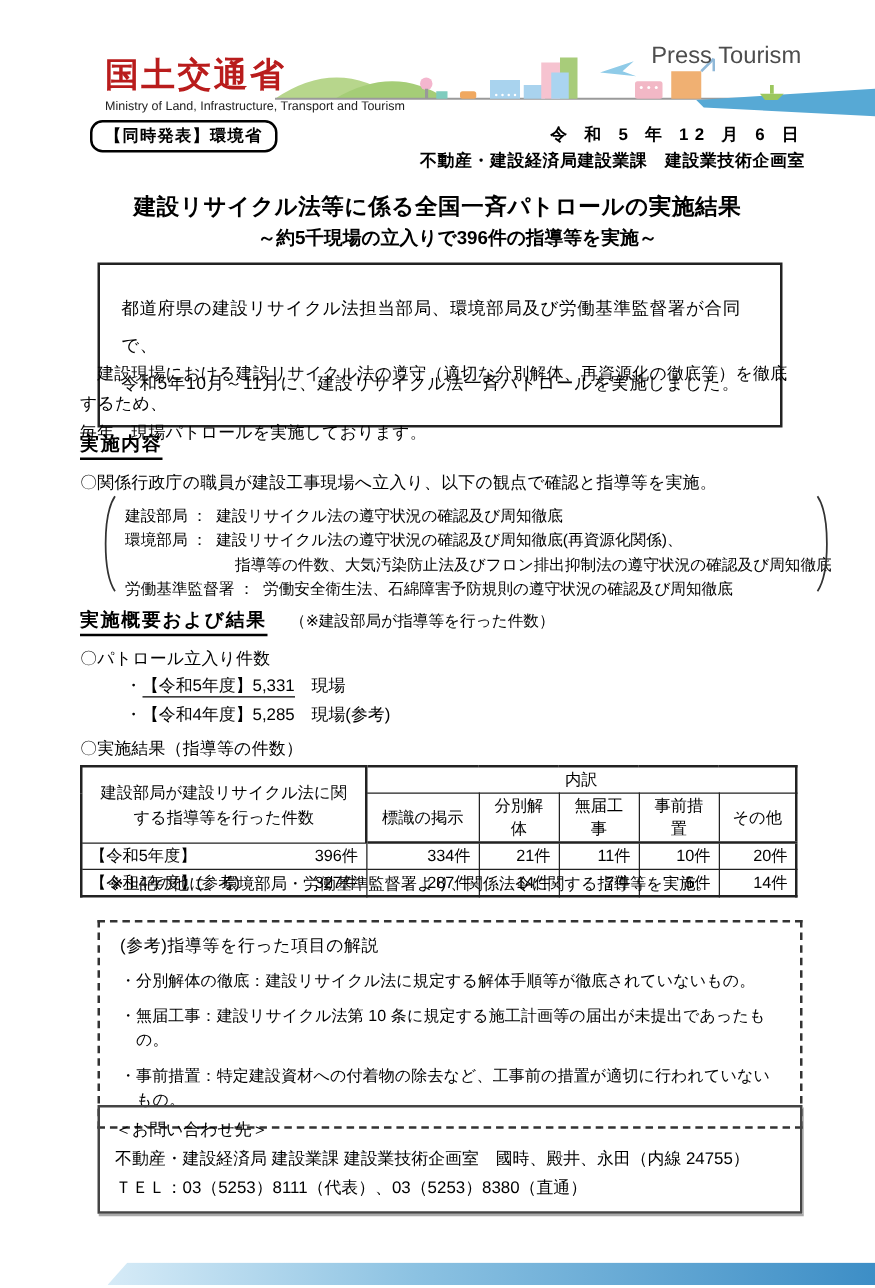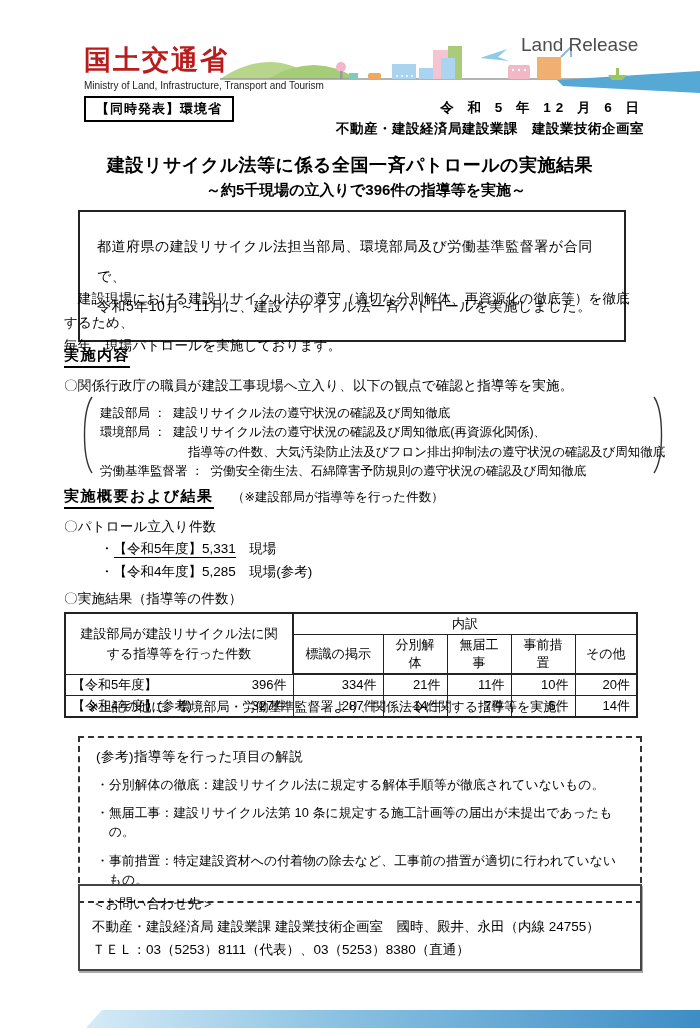--- a/index.html
+++ b/index.html
@@ -94,22 +94,22 @@
     <g>
       <path d="M443,42 L462,42 L457,47 L447,47 Z" fill="#9cc75e"></path>
       <rect x="451" y="35" width="3" height="7" fill="#9cc75e"></rect>
     </g>
   </svg>
 
   <div class="abs" style="left:84px;top:42px;">
     <div class="logo-jp">国土交通省</div>
     <div class="logo-en">Ministry of Land, Infrastructure, Transport and Tourism</div>
   </div>
-  <div class="abs press" style="left:521px;top:34px;">Land Release</div>
-  <div class="abs joint" style="left:84px;top:96px;">【同時発表】環境省</div>
+  <div class="abs press" style="left:521px;top:34px;">Press Tourism</div>
+  <div class="abs joint" style="left:72px;top:96px;border-radius:10px;">【同時発表】環境省</div>
   <div class="abs hdate" style="right:56px;top:99px;">令 和 5 年 12 月 6 日</div>
   <div class="abs hdept" style="right:56px;top:120px;">不動産・建設経済局建設業課　建設業技術企画室</div>
 
   <div class="abs title" style="left:0;top:153px;">建設リサイクル法等に係る全国一斉パトロールの実施結果</div>
   <div class="abs subtitle" style="left:16px;top:181px;">～約5千現場の立入りで396件の指導等を実施～</div>
 
   <div class="abs sumbox" style="left:78px;top:210px;width:510px;">
     <div>都道府県の建設リサイクル法担当部局、環境部局及び労働基準監督署が合同で、</div>
     <div>令和5年10月～11月に、建設リサイクル法一斉パトロールを実施しました。</div>
   </div>

